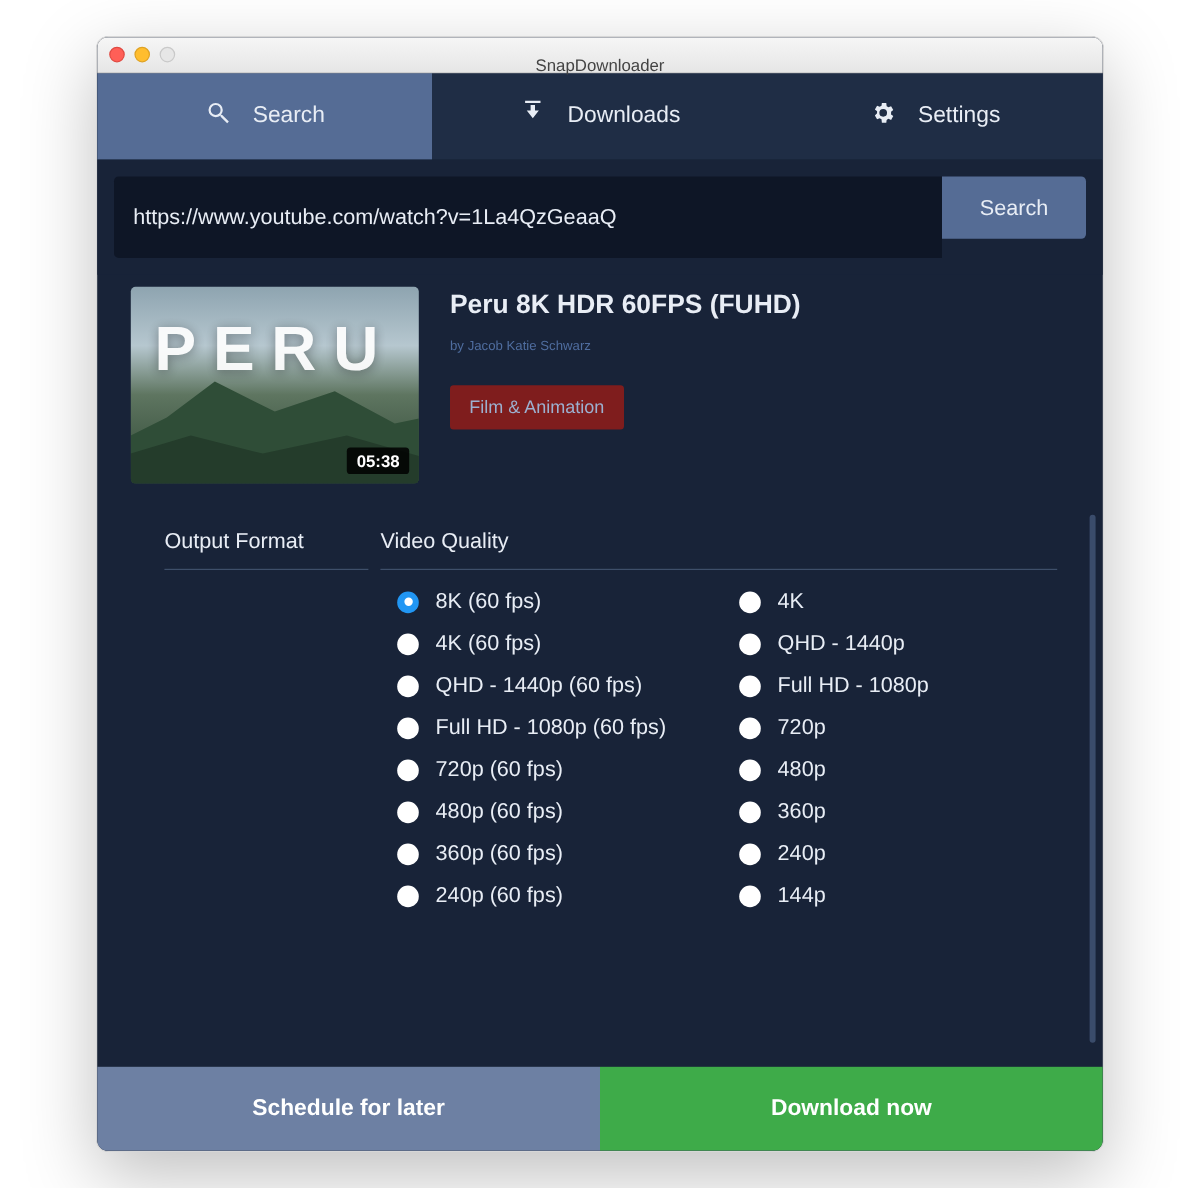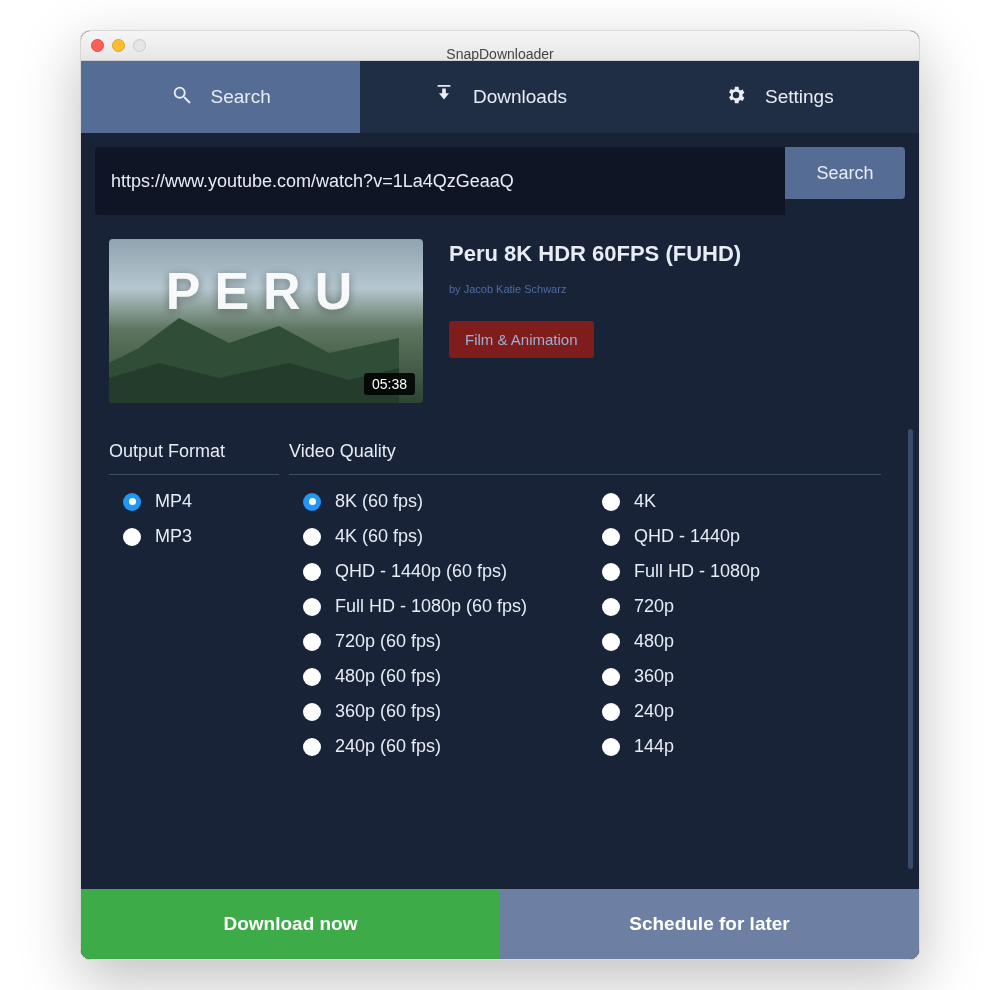--- a/index.html
+++ b/index.html
@@ -90,21 +90,21 @@
   .content {
     flex: 1;
     padding: 10px 28px 0 28px;
     display: flex;
     flex-direction: column;
     overflow: hidden;
     position: relative;
   }
   .result-head { display: flex; gap: 26px; }
   .thumb {
-    width: 314px; height: 164px;
+    width: 240px; height: 164px;
     background: linear-gradient(#8ea4b0 0%, #b6c7cf 30%, #5e7560 55%, #2d4633 100%);
     border-radius: 4px;
     position: relative;
     overflow: hidden;
     flex-shrink: 0;
   }
   .mountain {
     position:absolute; bottom:0; left:0; right:0; height:95px;
   }
   .peru-text {
@@ -112,21 +112,21 @@
     text-align: center;
     font-size: 52px; font-weight: 800;
     letter-spacing: 14px;
     color: #ffffff;
     text-shadow: 0 2px 10px rgba(0,0,0,0.4);
     opacity:0.92;
   }
   .dur {
     position: absolute; bottom: 8px; right: 8px;
     background: rgba(0,0,0,0.85);
-    color: #fff; font-size: 14px; font-weight: 400;
+    color: #fff; font-size: 14px; font-weight: 700;
     padding: 3px 8px; border-radius: 3px;
   }
   .meta { display: flex; flex-direction: column; gap: 16px; padding-top:2px;}
   .vid-title { color: #e8edf5; font-size: 22px; font-weight: 700; }
   .author { color: #4f6d9f; font-size: 11px; }
   .author-by { color: #4f6d9f; }
   .categ {
     margin-top: 10px;
     align-self: flex-start;
     background: #7f1d1d;
@@ -139,21 +139,21 @@
     display: flex;
     margin-top: 38px;
     gap: 10px;
   }
   .section-title {
     color: #e8edf5; font-size: 18px; font-weight: 500;
     padding-bottom: 12px;
     border-bottom: 1px solid #3e4f6a;
     margin-bottom: 16px;
   }
-  .format-col { width: 170px; }
+  .format-col { width: 170px; margin-left: 28px; }
   .quality-col { flex: 1; padding-right: 10px;}
   .radio-list { display: flex; flex-direction: column; gap: 14px; padding-left:14px;}
   .radio-grid {
     display: grid;
     grid-template-columns: 1fr 1fr;
     gap: 14px 20px;
     padding-left: 14px;
   }
   .radio {
     display: flex; align-items: center; gap: 14px;
@@ -255,30 +255,20 @@
         <div class="author">
           <span class="author-by">by </span><span>Jacob Katie Schwarz</span>
         </div>
         <div class="categ">Film &amp; Animation</div>
       </div>
     </div>
 
     <div class="options">
       <div class="format-col">
         <div class="section-title">Output Format</div>
-        <div class="radio-list" id="format-list">
-            <label class="radio">
-              <span class="rdot sel"></span>
-              <span>MP4</span>
-            </label>
-            <label class="radio">
-              <span class="rdot"></span>
-              <span>MP3</span>
-            </label>
-          </div>
       </div>
       <div class="quality-col">
         <div class="section-title">Video Quality</div>
         <div class="radio-grid" id="quality-grid">
             <label class="radio">
               <span class="rdot sel"></span>
               <span>8K (60 fps)</span>
             </label>
             <label class="radio">
               <span class="rdot"></span>
@@ -341,17 +331,17 @@
               <span>144p</span>
             </label>
           </div>
       </div>
     </div>
 
     <div class="scrollbar"></div>
   </div>
 
   <div class="bottom-actions">
+    <button class="bbtn schedule">Schedule for later</button>
     <button class="bbtn download">Download now</button>
-    <button class="bbtn schedule">Schedule for later</button>
   </div>
 
 </div>
 
 </body></html>

